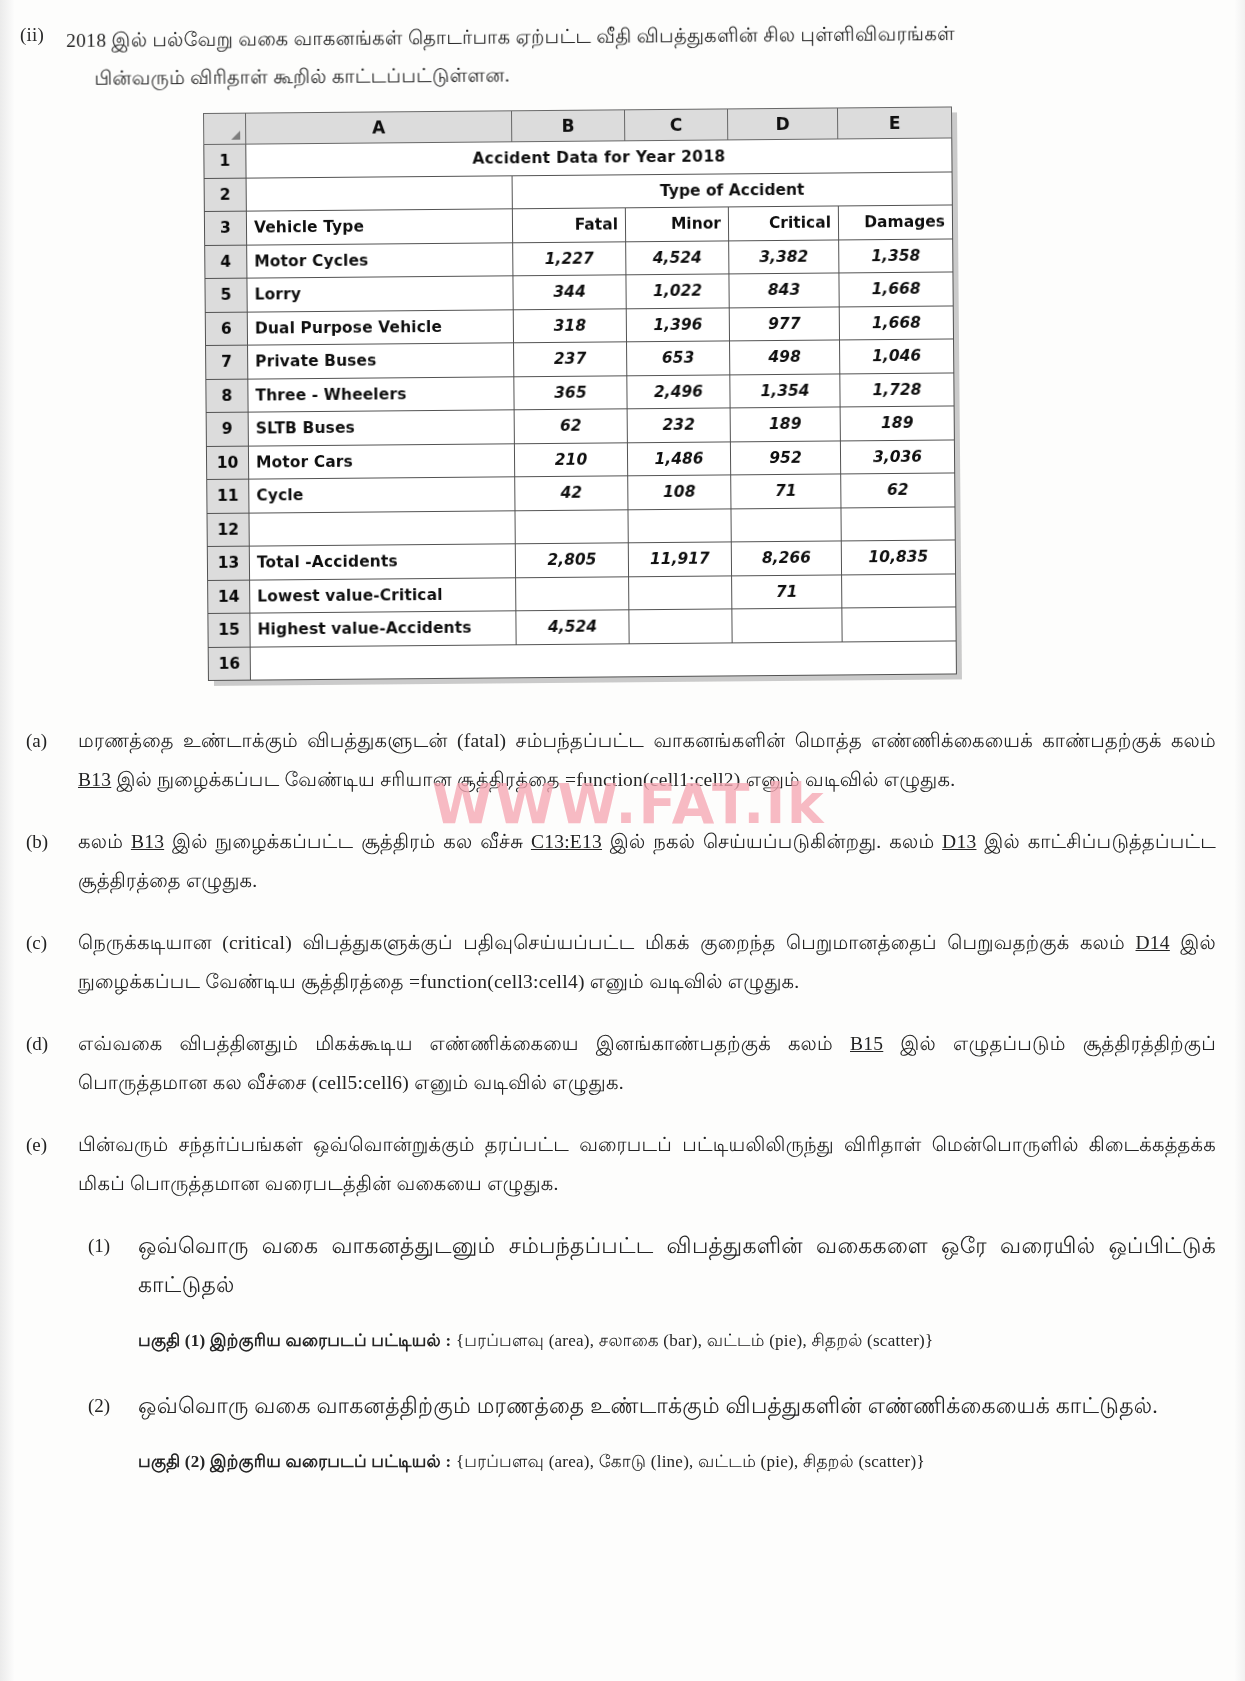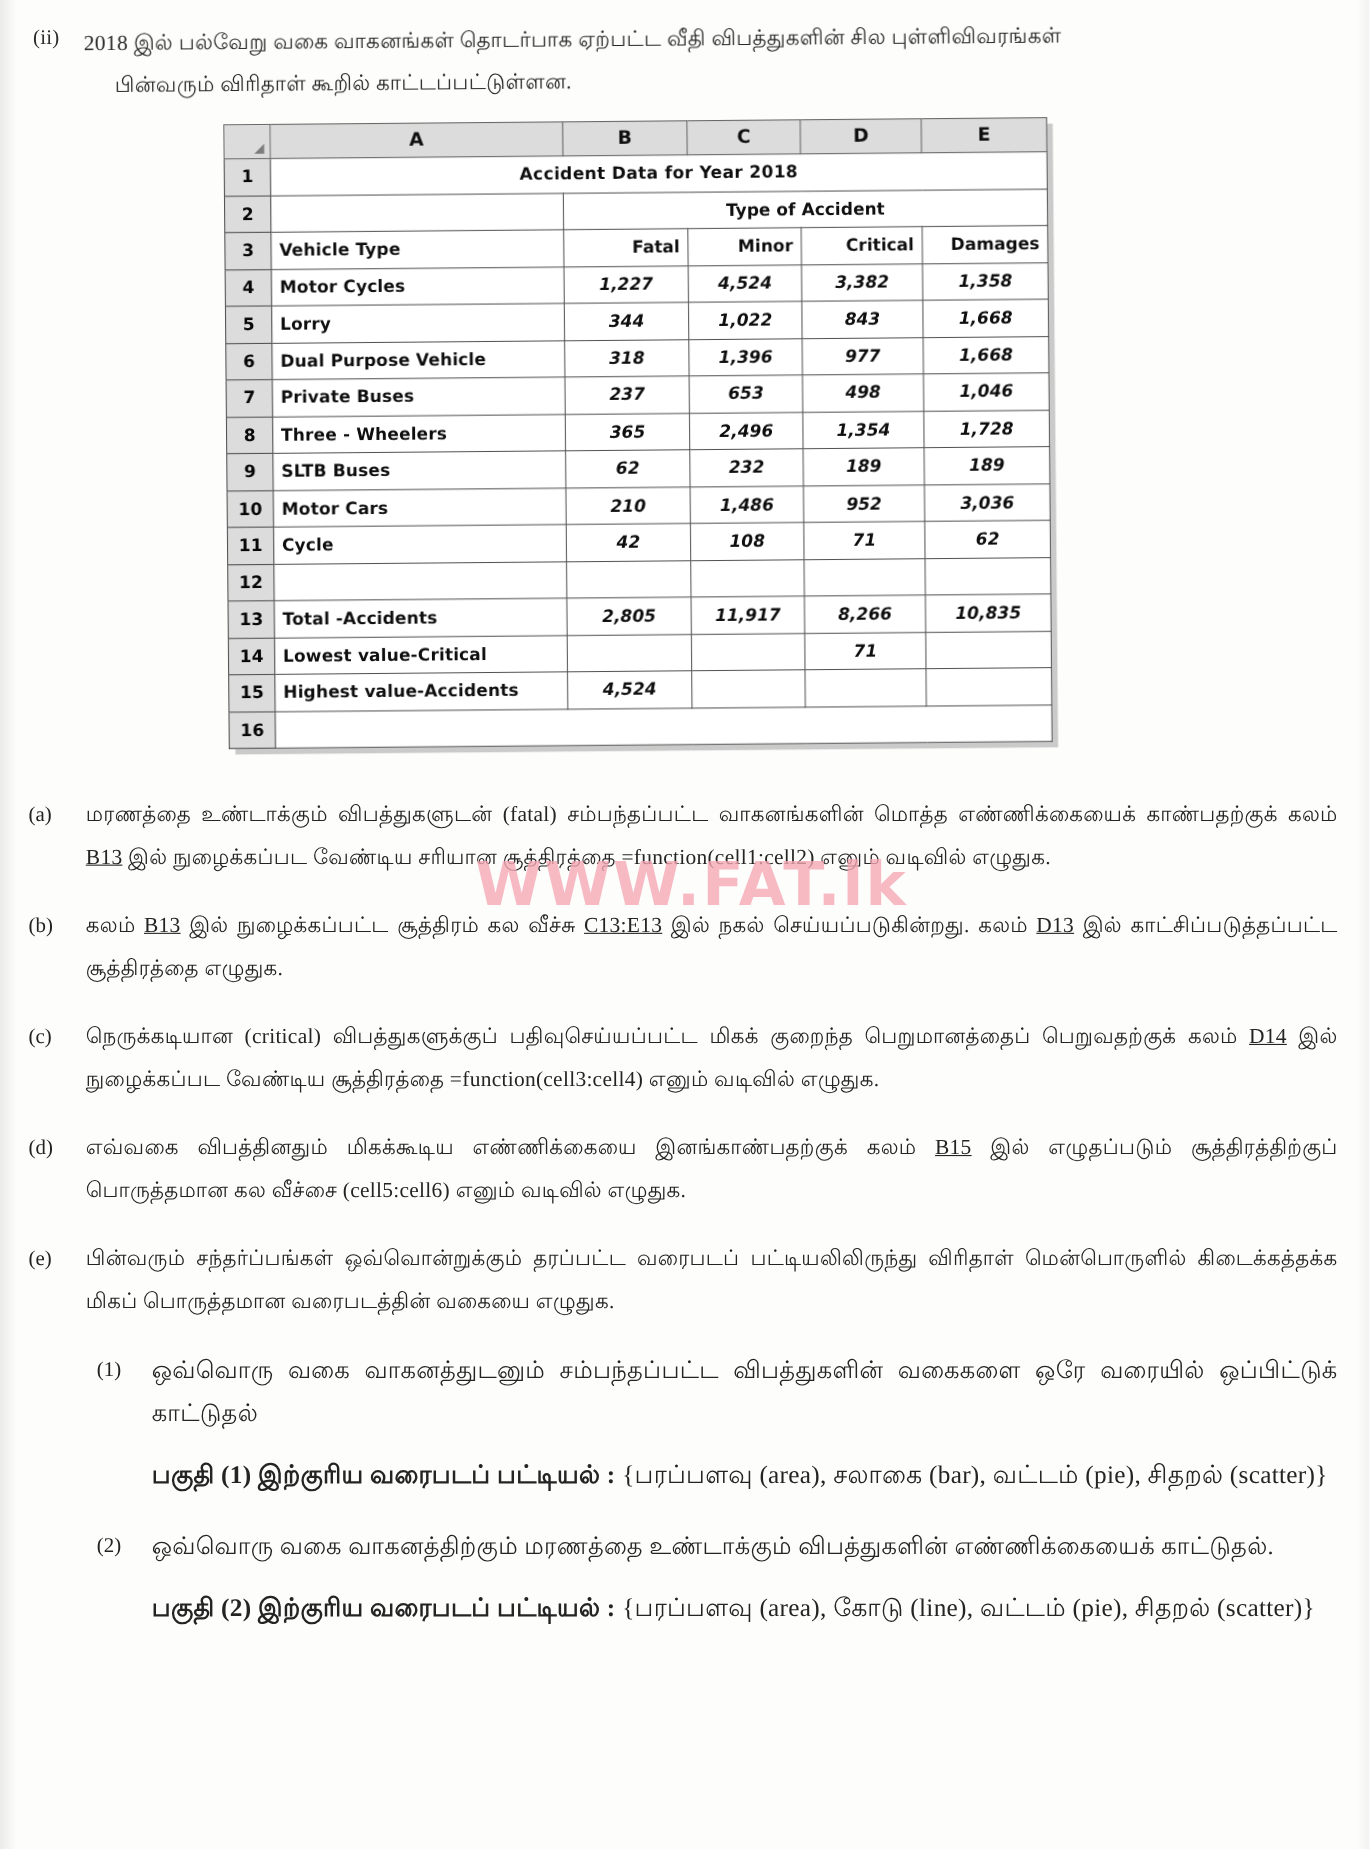--- a/index.html
+++ b/index.html
@@ -33,21 +33,21 @@
     position: absolute;
     right: 0; top: 0; bottom: 0;
     width: 10px;
     background: linear-gradient(to left, #e3e3e3, #fbfbfb);
     opacity: .45;
   }
 
   
   .intro {
     position: absolute;
-    left: 30px;
+    left: 20px;
     top: 22px;
     width: 1180px;
   }
   .intro-row {
     display: flex;
     align-items: flex-start;
   }
   .intro-marker {
     width: 46px;
     flex: 0 0 46px;
@@ -233,21 +233,21 @@
     font-size: 22px;
     line-height: 38.5px;
     color: #242424;
     text-align: justify;
     letter-spacing: .25px;
     filter: blur(.2px);
   }
   .chart-list {
     margin-left: 112px;
     margin-bottom: 26px;
-    font-size: 23px;
+    font-size: 17px;
     line-height: 38.5px;
     color: #242424;
     letter-spacing: .25px;
     filter: blur(.2px);
   }
   .chart-list b { font-weight: bold; }
 
   
   .watermark {
     position: absolute;

